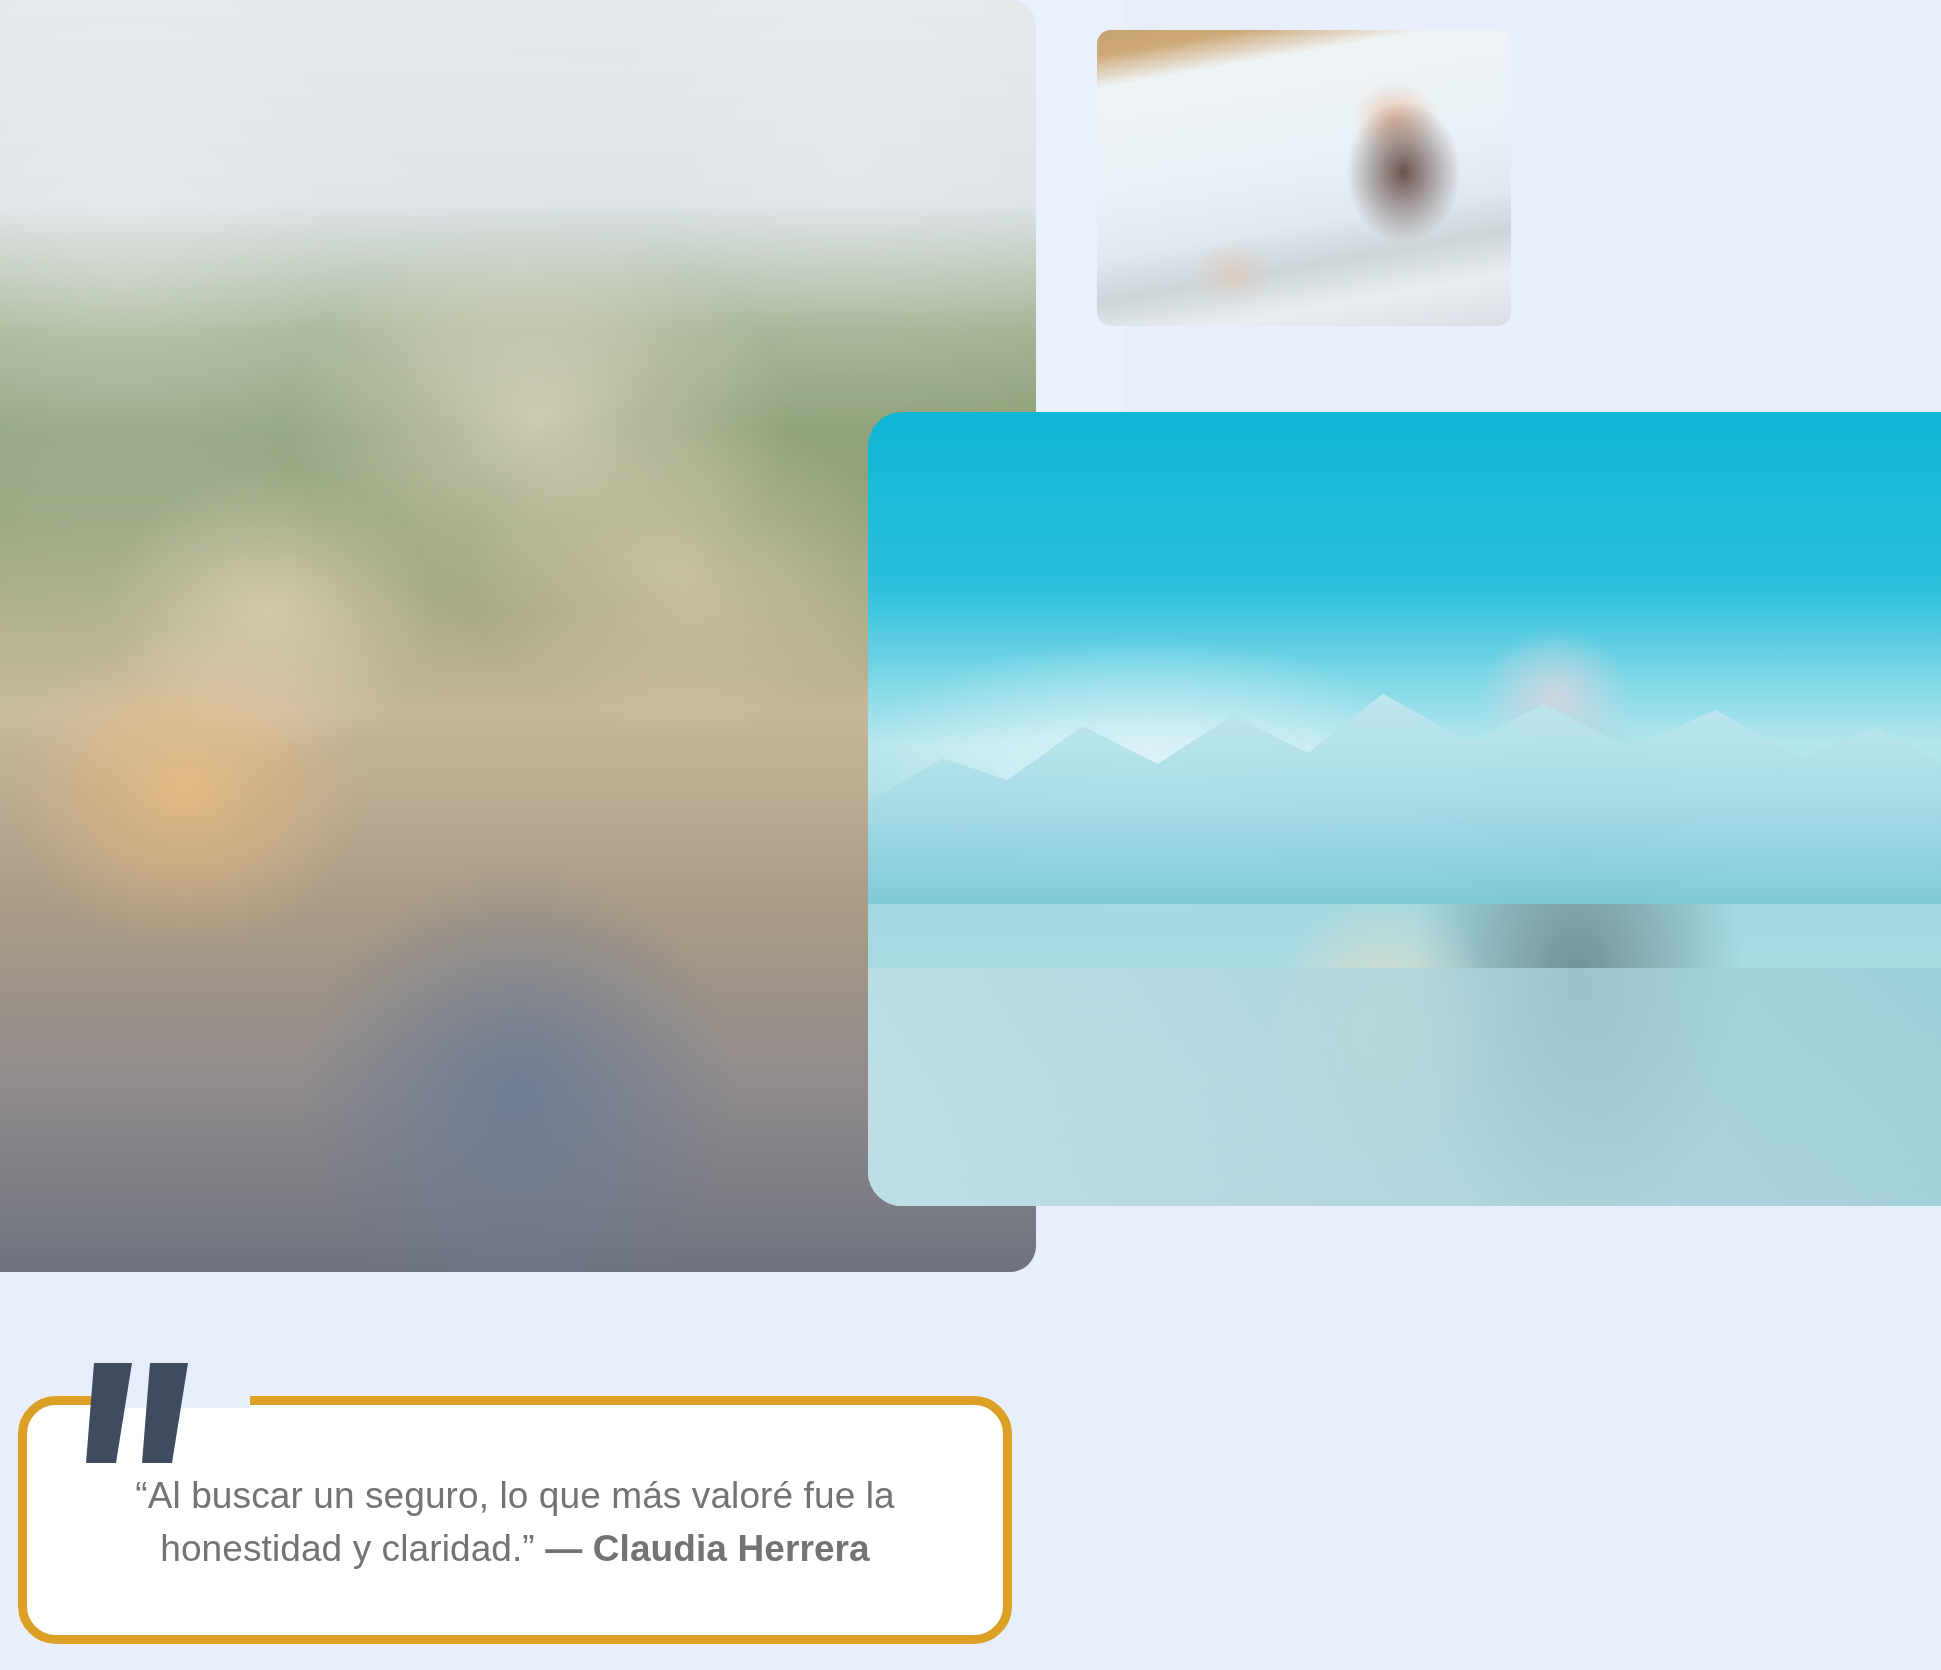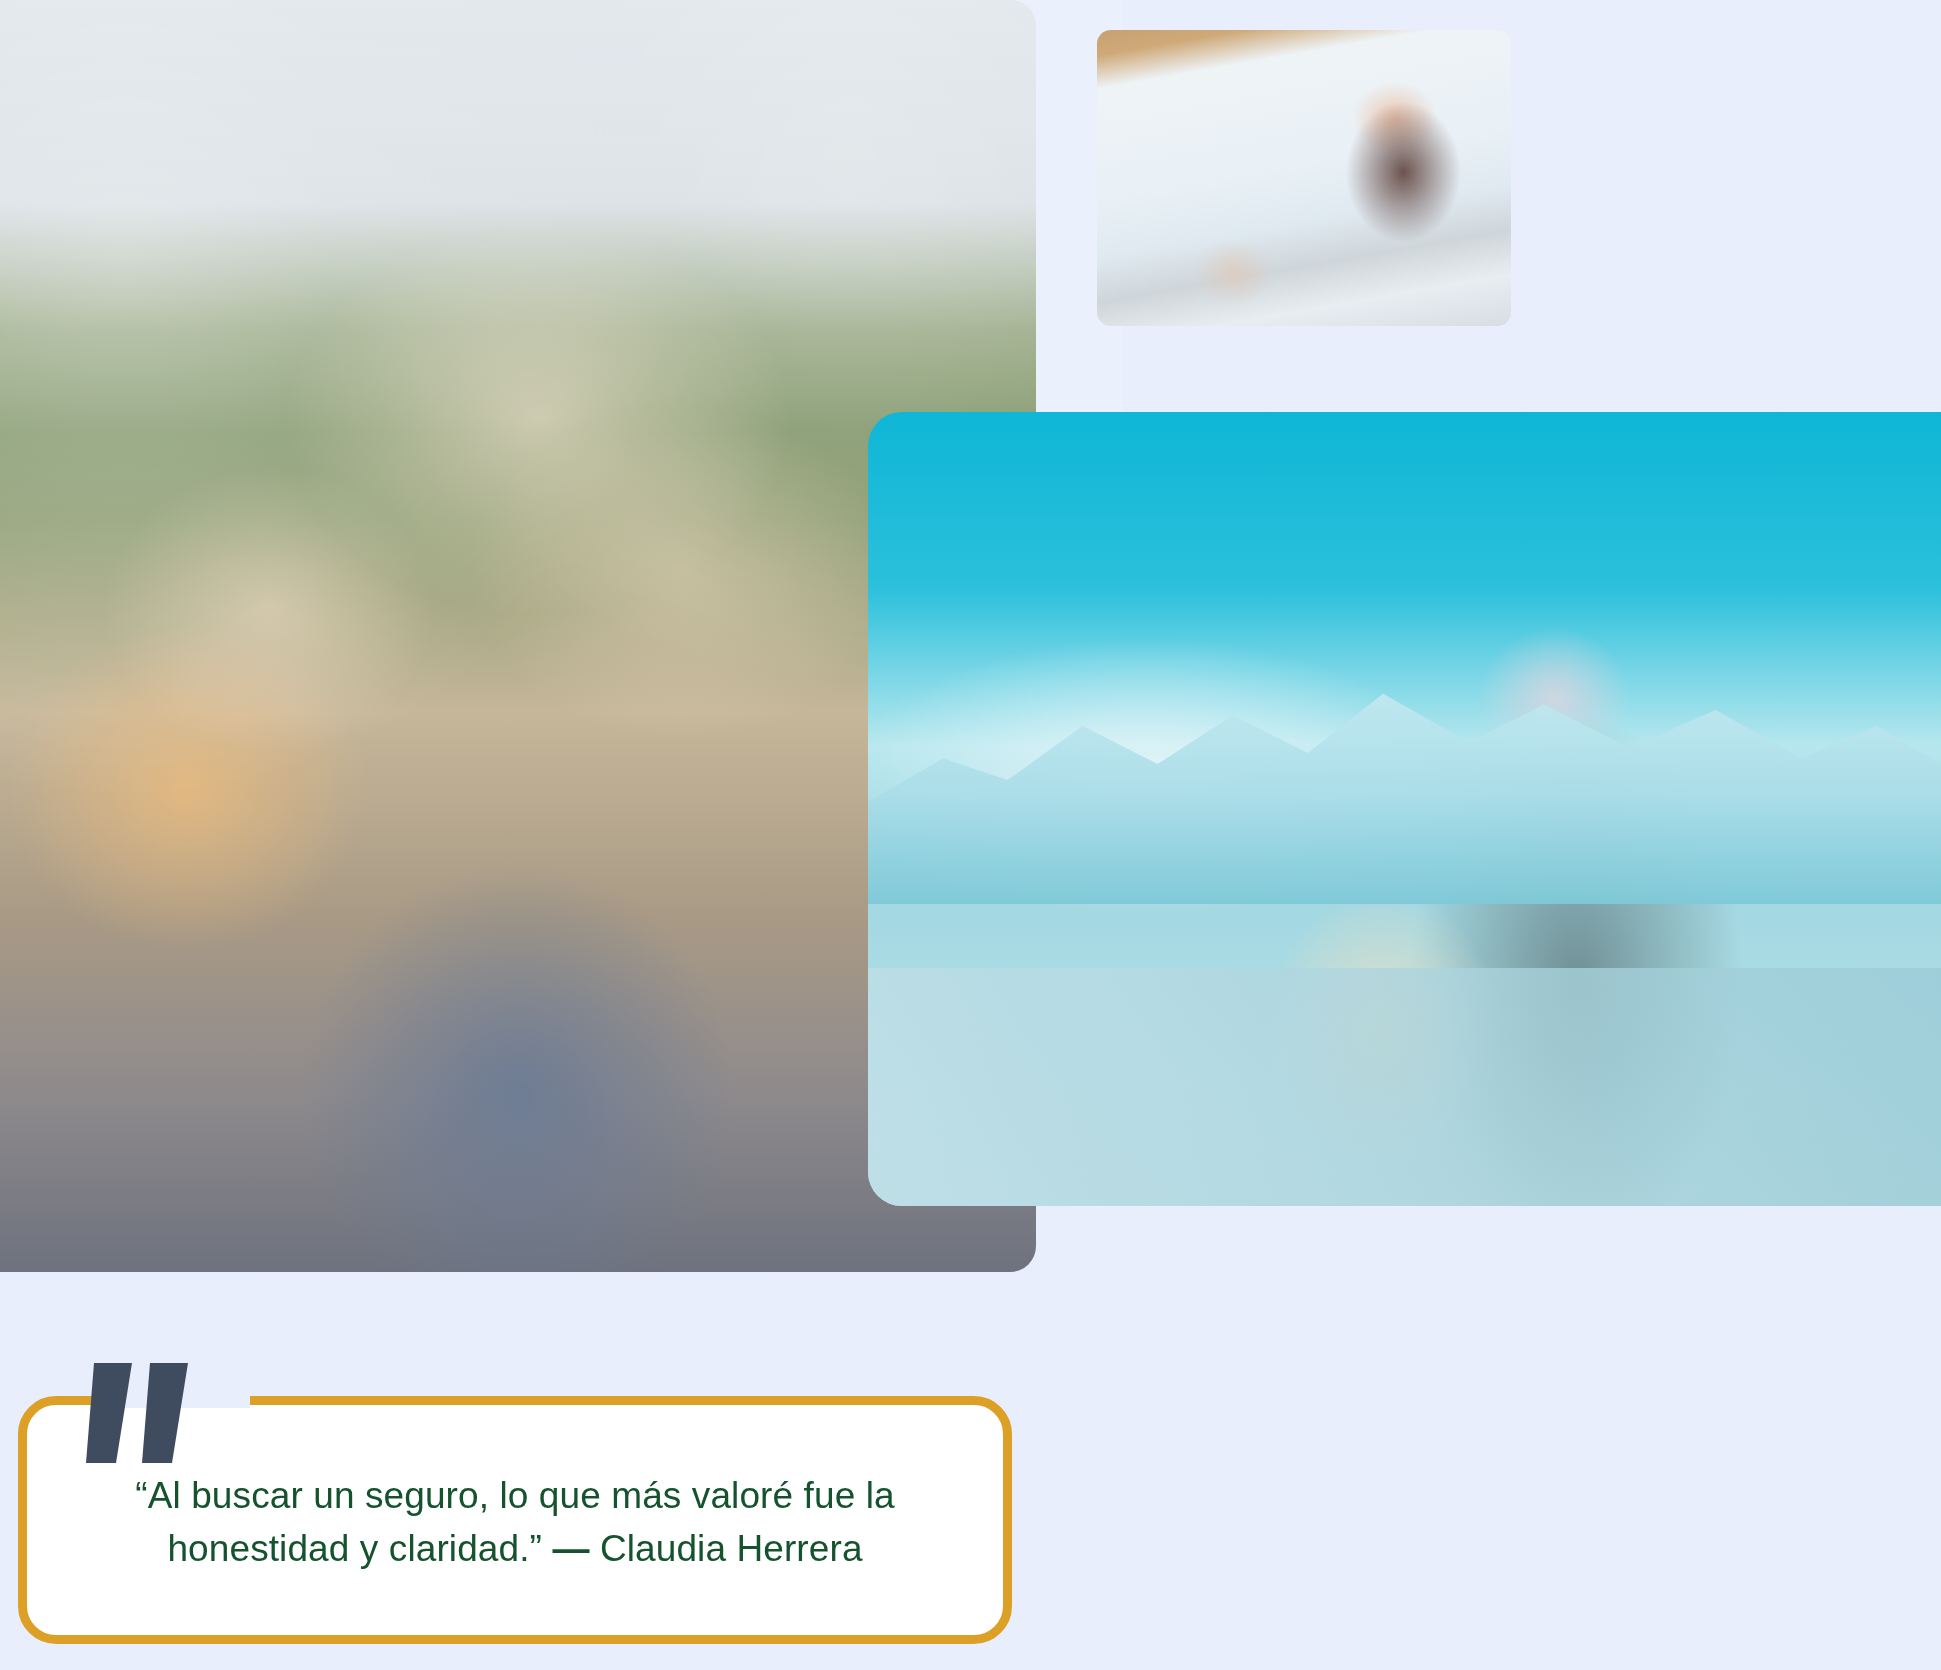--- a/index.html
+++ b/index.html
@@ -92,27 +92,27 @@
   #quote-mark{
     position:absolute;left:86px;top:1363px;
     z-index:6;
     color:#3f4c60;
     line-height:0;
   }
   #quote-text{
     position:absolute;left:18px;top:1470px;width:994px;
     z-index:5;
     text-align:center;
-    color:#14532d;
+    color:#737373;
     font-size:37px;
     line-height:1.42;
     letter-spacing:.1px;
     font-weight:400;
   }
-  #quote-text .author{font-weight:400;white-space:nowrap;}
+  #quote-text .author{font-weight:700;white-space:nowrap;}
   #quote-text .dash{font-weight:700;}
 </style>
 </head>
 <body style="background: rgb(232, 238, 251);">
 
 <div class="stage">
 
   <div class="photo" id="photo-family" aria-label="Familia sonriente con dos niños y un perro corgi sentados en una banca al aire libre">
     <div class="grain"></div>
   </div>

